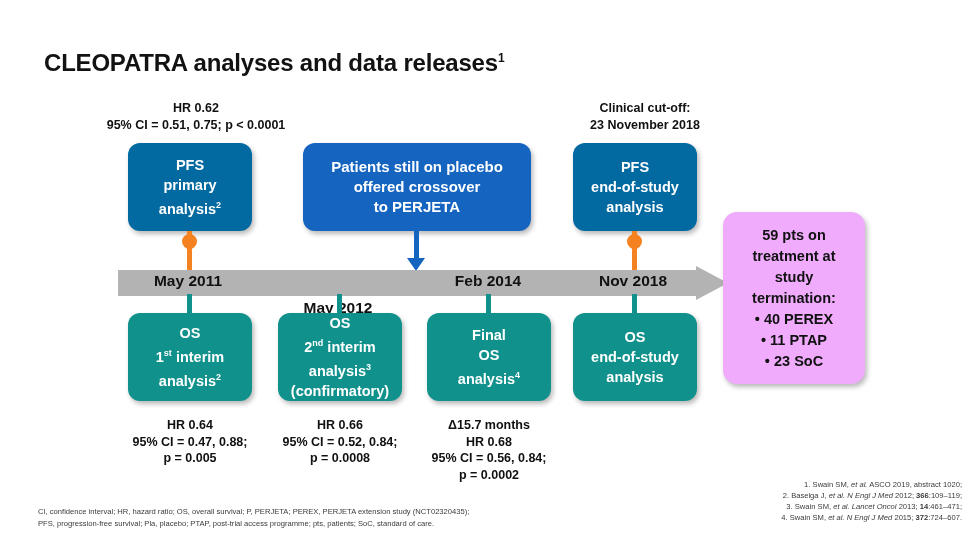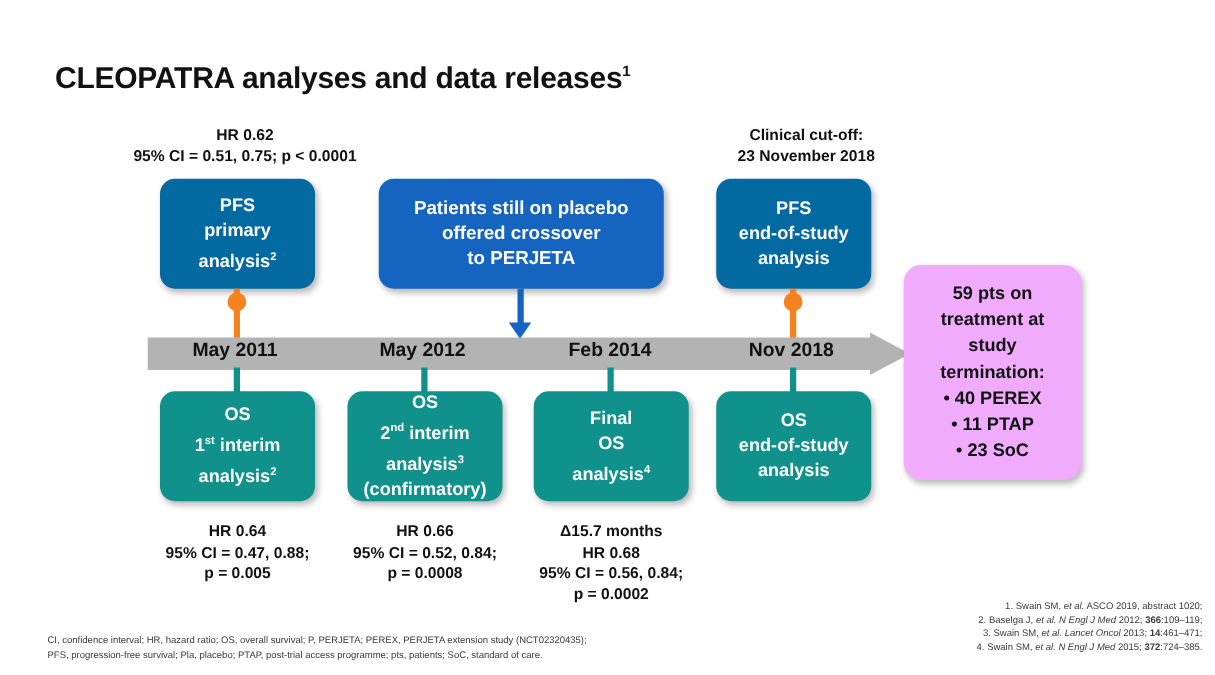--- a/index.html
+++ b/index.html
@@ -191,21 +191,21 @@
 <div class="blue-arrow-stem" style="left:414px; top:231px; height:28px;"></div>
 <div class="blue-arrow-head" style="left:407px; top:258px;"></div>
 
 <div id="timeline-arrow">
   <svg width="610" height="34" viewBox="0 0 610 34" xmlns="http://www.w3.org/2000/svg">
     <polygon points="0,4 578,4 578,0 610,17 578,34 578,30 0,30" fill="#B3B3B3"></polygon>
   </svg>
 </div>
 
 <div class="timeline-date" style="left:140px; width:96px;">May 2011</div>
-<div class="timeline-date" style="left:290px; width:96px;">May 2012</div>
+<div class="timeline-date" style="left:290px; width:96px;margin-top:27px;">May 2012</div>
 <div class="timeline-date" style="left:440px; width:96px;">Feb 2014</div>
 <div class="timeline-date" style="left:585px; width:96px;">Nov 2018</div>
 
 <div class="stem stem-teal" style="left:187px; top:294px; height:20px;"></div>
 <div class="stem stem-teal" style="left:337px; top:294px; height:20px;"></div>
 <div class="stem stem-teal" style="left:486px; top:294px; height:20px;"></div>
 <div class="stem stem-teal" style="left:632px; top:294px; height:20px;"></div>
 
 <div class="box box-teal" style="left:128px; top:313px; width:124px; height:88px;">
   <div>
@@ -284,15 +284,15 @@
   <div>
     <span>2.</span>
     <span>Baselga J, </span><i>et al.</i><i> N Engl J Med</i><span> 2012; </span><b>366</b><span>:109–119;</span>
   </div>
   <div>
     <span>3.</span>
     <span>Swain SM, </span><i>et al.</i><i> Lancet Oncol</i><span> 2013; </span><b>14</b><span>:461–471;</span>
   </div>
   <div>
     <span>4.</span>
-    <span>Swain SM, </span><i>et al.</i><i> N Engl J Med</i><span> 2015; </span><b>372</b><span>:724–385.</span>
+    <span>Swain SM, </span><i>et al.</i><i> N Engl J Med</i><span> 2015; </span><b>372</b><span>:724–607.</span>
   </div>
 </div>
 
 </body></html>

